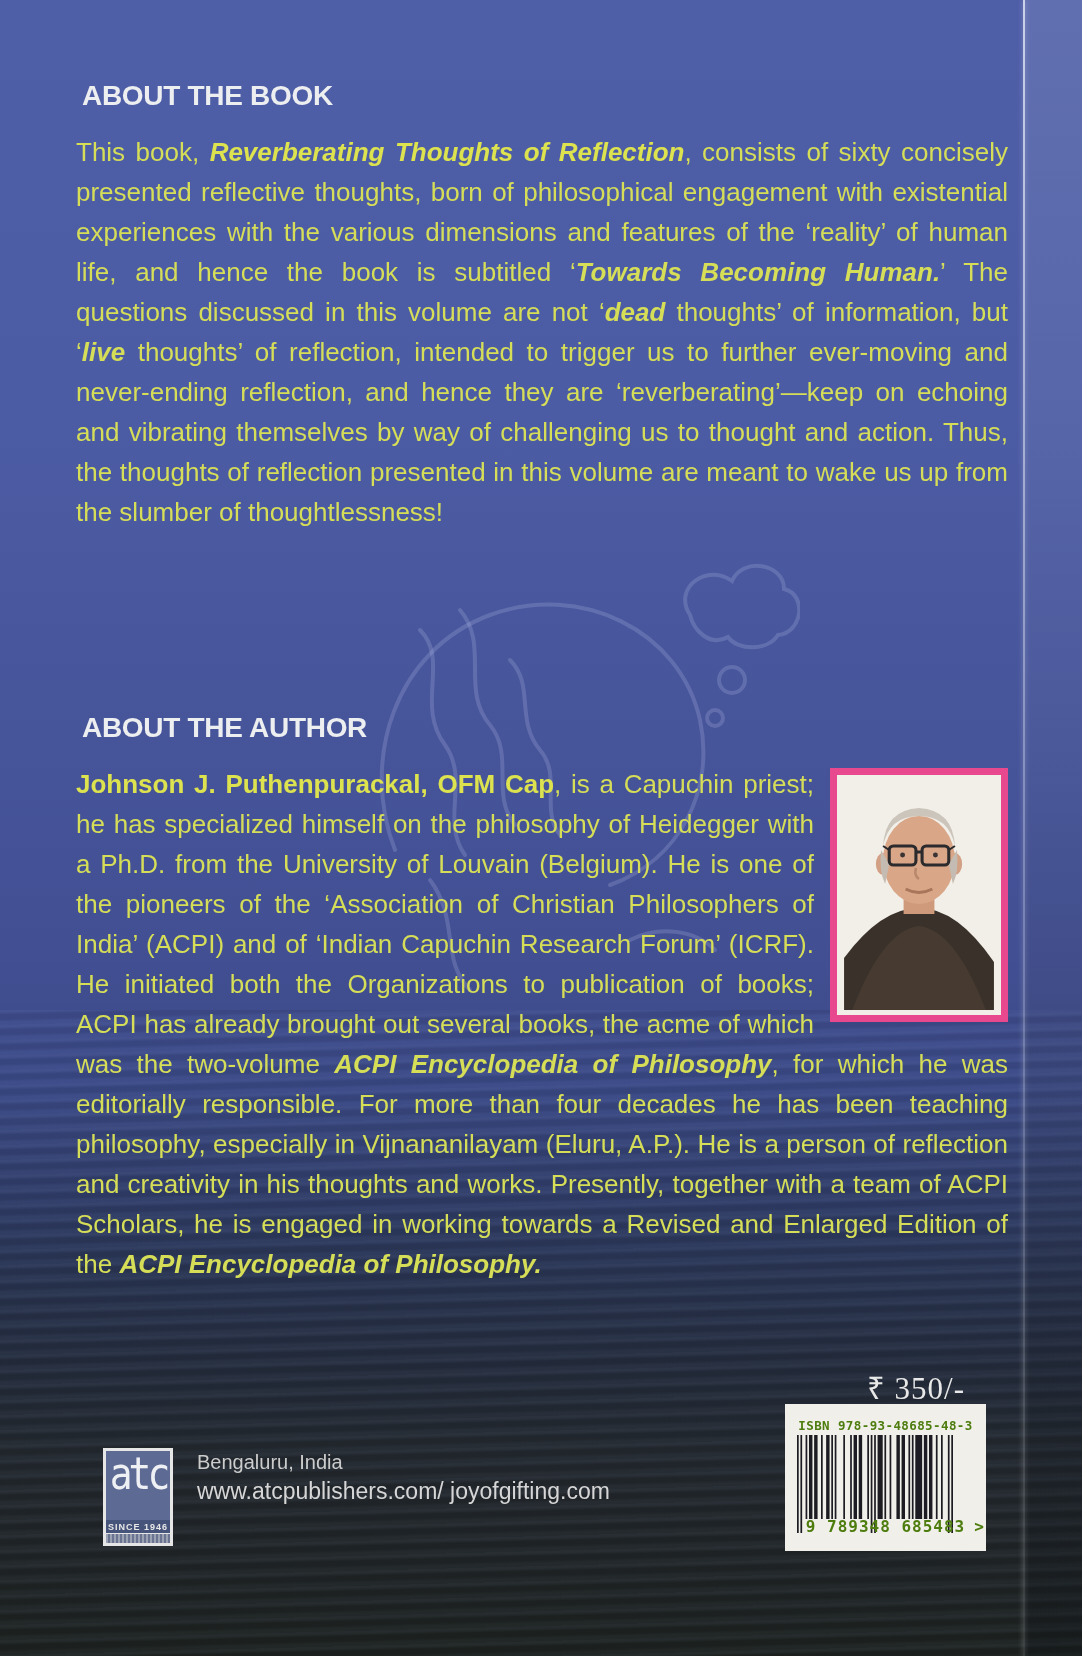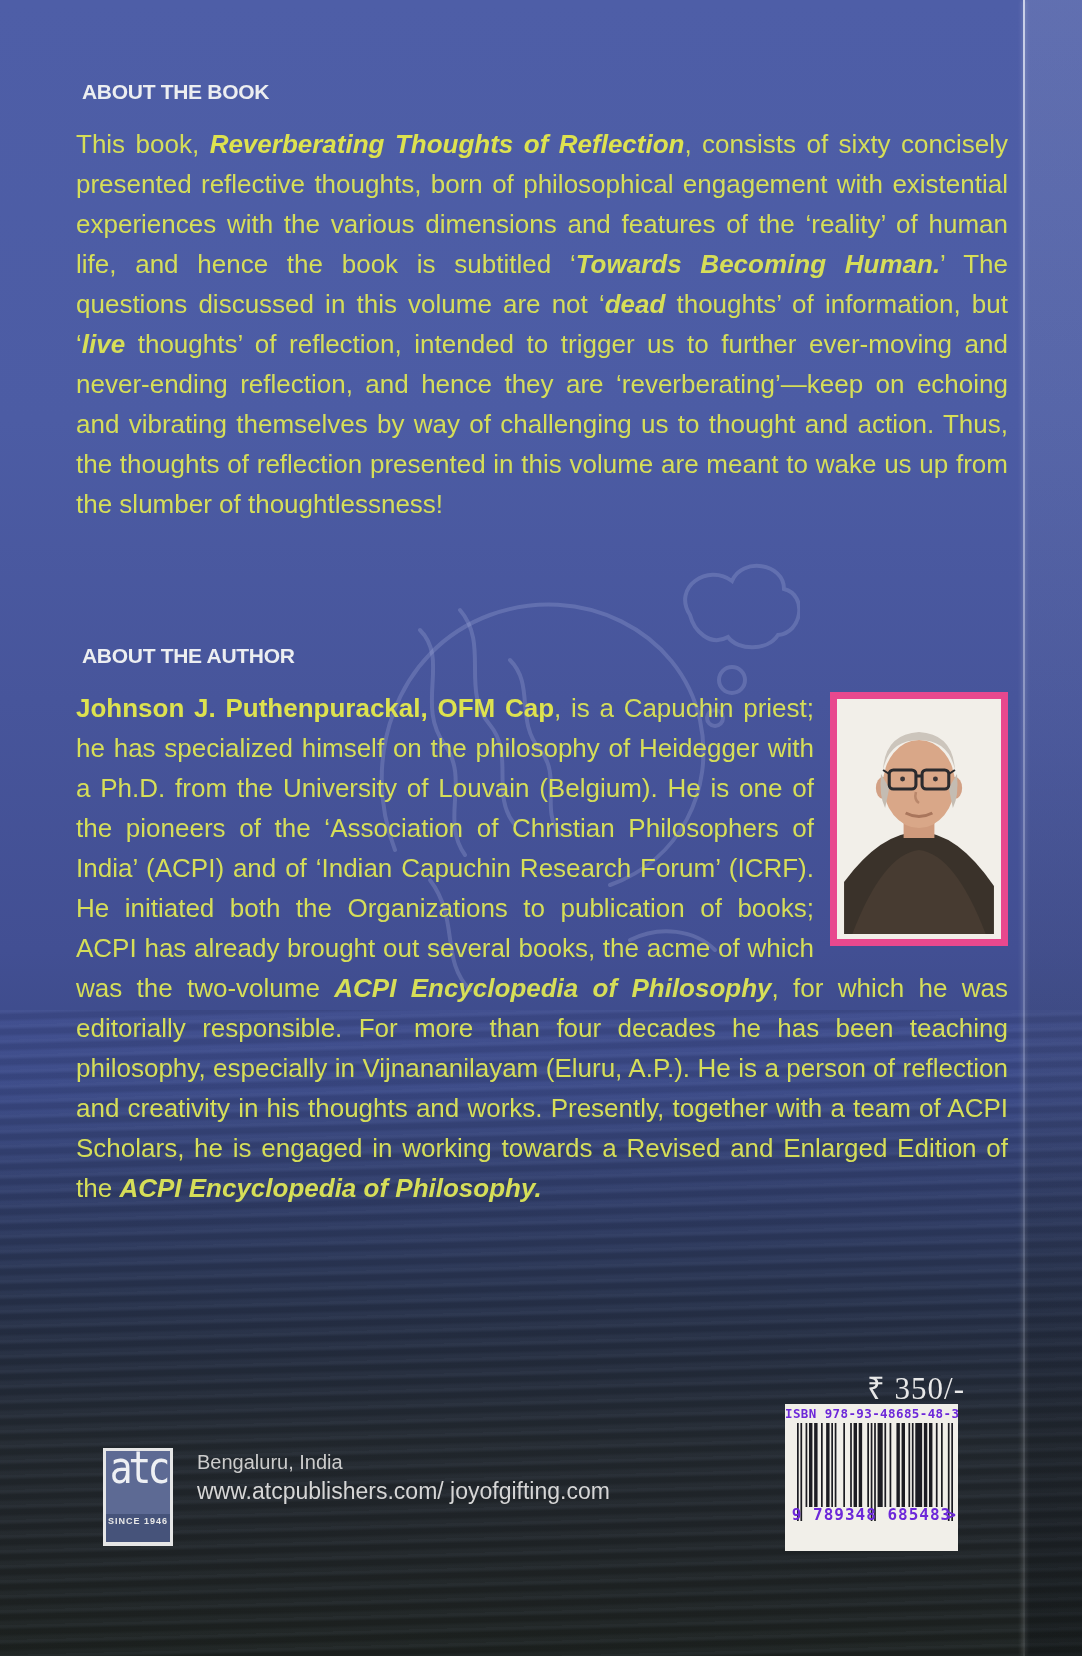--- a/index.html
+++ b/index.html
@@ -27,25 +27,25 @@
     background:linear-gradient(180deg,rgba(245,248,255,.75),rgba(245,248,255,.3) 55%,rgba(245,248,255,.12));
     box-shadow:0 0 5px rgba(255,255,255,.35);
   }
   .edge-strip{
     position:absolute;left:1025px;top:0;width:57px;height:1656px;
     background:linear-gradient(180deg,rgba(195,202,225,.16),rgba(130,140,165,.08) 45%,rgba(10,14,20,.28));
   }
   .sec{position:absolute;left:76px;width:932px;}
   .sec h2{
     margin:0 0 20px 6px;
-    font-size:21px;font-weight:700;letter-spacing:-0.3px;
+    font-size:28px;font-weight:700;letter-spacing:-0.3px;
     color:#eceef0;
   }
   .sec-book{top:80px;}
-  .sec-author{top:644px;}
+  .sec-author{top:712px;}
   .para{
     margin:0;
     font-size:26px;line-height:40px;
     color:#d6de58;
     text-align:justify;
   }
   .seg-normal{font-style:normal;font-weight:400;}
   .seg-italic{font-style:italic;font-weight:700;}
   .seg-bold{font-style:normal;font-weight:700;color:#dde24f;}
   .seg-bold-italic{font-style:italic;font-weight:700;color:#dde24f;}
@@ -59,23 +59,23 @@
     padding:5px;
   }
   .photo-frame svg{display:block;width:100%;height:100%;}
   .price{
     position:absolute;left:785px;top:1366px;width:180px;
     text-align:right;
     font-family:Liberation Serif, serif;
     font-size:31px;color:#e8e8e8;letter-spacing:1px;
   }
   .barcode{
-    position:absolute;left:785px;top:1404px;width:173px;height:147px;
-    background:#f1efe9;color:#6d28d9;
-    box-sizing:border-box;padding-top:2px;
+    position:absolute;left:785px;top:1404px;width:201px;height:147px;
+    background:#f1efe9;color:#4d7c0f;
+    box-sizing:border-box;padding-top:14px;
   }
   .barcode .isbn{
     text-align:center;
     font-family:"DejaVu Sans Mono",monospace;
     font-size:12.5px;font-weight:700;letter-spacing:0.4px;
     white-space:nowrap;
   }
   .barcode .bars{margin:2px 12px 0 12px;height:98px;}
   .barcode .digits{
     position:relative;
@@ -99,21 +99,21 @@
   .logo-atc{
     flex:1;display:flex;align-items:center;justify-content:center;
     font-family:"DejaVu Sans Mono",monospace;
     font-size:38px;color:#eef0f4;letter-spacing:-4px;
     transform:scaleY(1.15);
   }
   .logo-since{
     width:100%;text-align:center;
     background:#46537a;
     font-size:9px;font-weight:700;letter-spacing:1px;color:#e8e8e8;
-    padding:2px 0 16px 0;
+    padding:2px 0 1px 0;
     margin-top:24px;
   }
   .logo-micro{
     width:100%;height:9px;
     background:repeating-linear-gradient(90deg,#9aa2b4 0 2px,#6a7390 2px 4px);
     border-top:1px solid #e6e6e6;
   }
   .pub-text{color:#dedede;}
   .pub-name{font-size:27px;font-weight:700;line-height:32px;letter-spacing:0.3px;color:#e5e5e5;}
   .pub-city{font-size:20px;line-height:29px;color:#cccccc;}

